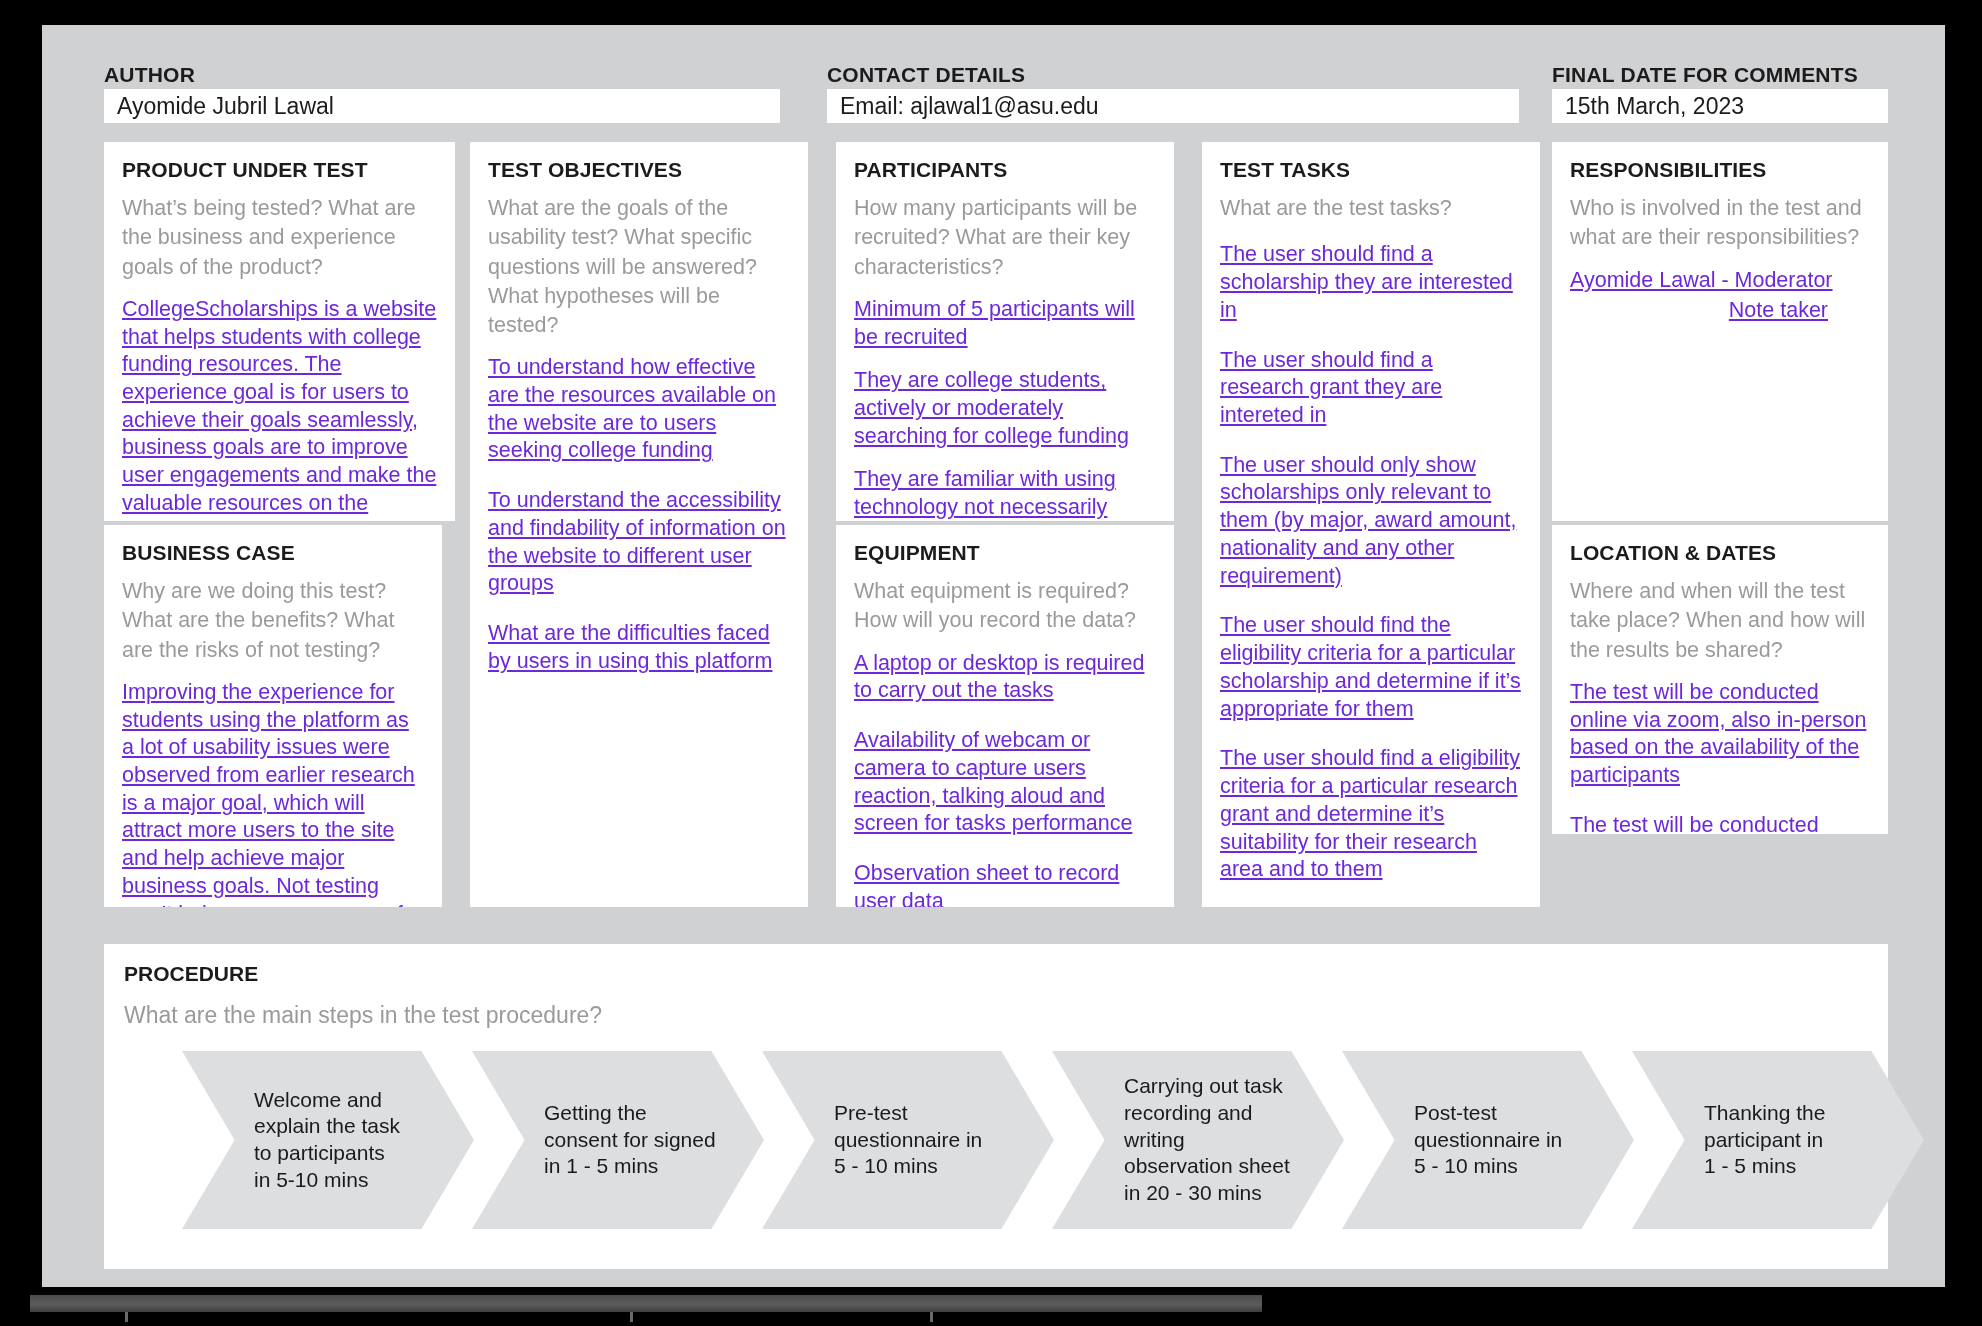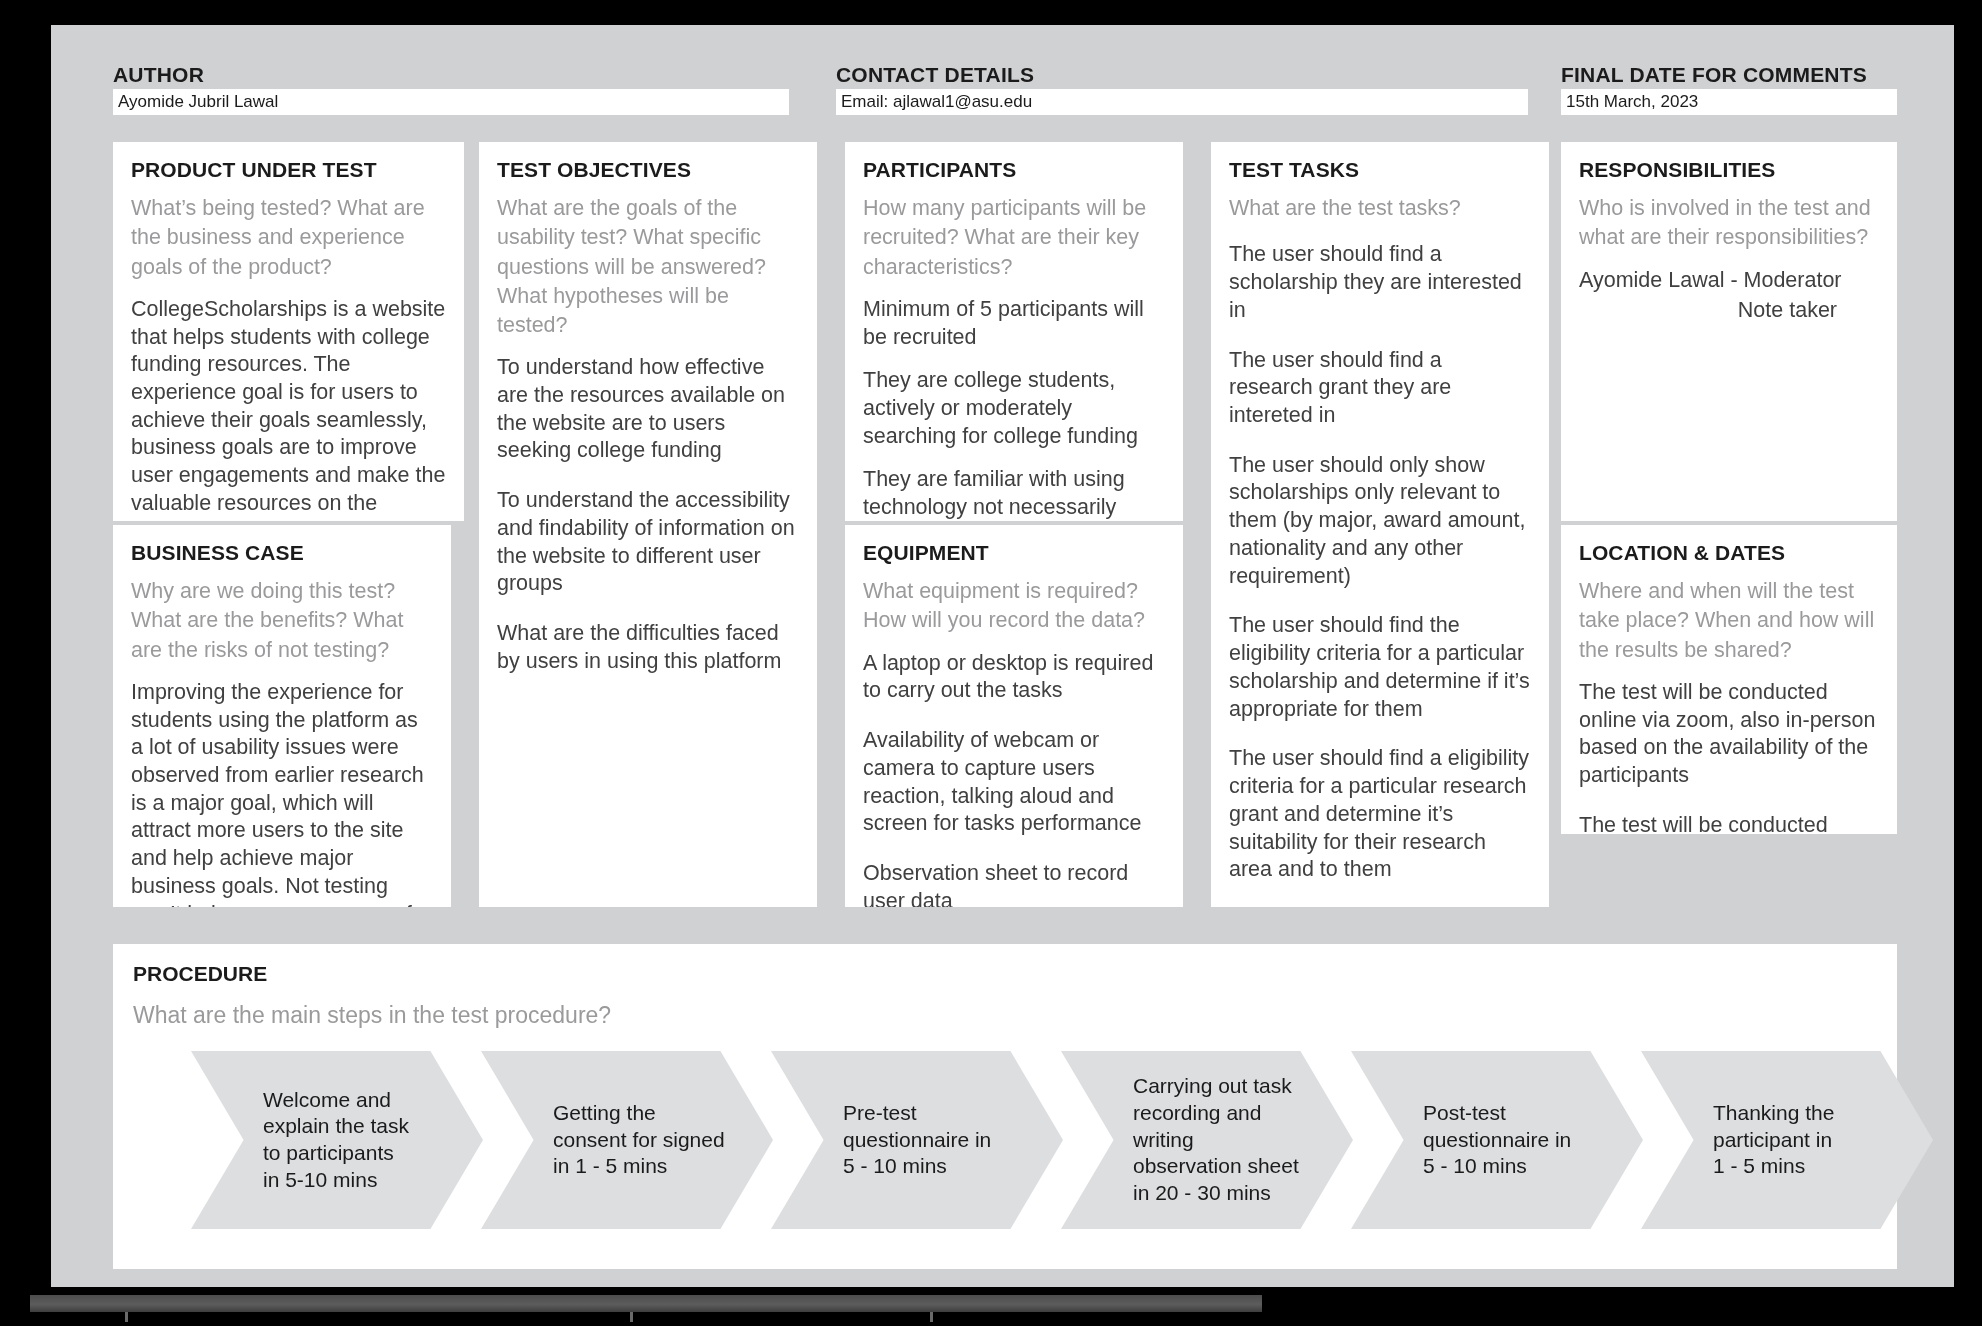--- a/index.html
+++ b/index.html
@@ -15,45 +15,45 @@
   #stage {
     position: relative;
     width: 1982px;
     height: 1326px;
     background: #000000;
   }
 
   
   #canvas {
     position: absolute;
-    left: 51px;
+    left: 42px;
     top: 25px;
     width: 1903px;
     height: 1262px;
     background: #d0d1d3;
   }
 
   
   .hdr-label {
     position: absolute;
     font-size: 21px;
     font-weight: bold;
     letter-spacing: 0.2px;
     color: #1b1b1b;
     white-space: nowrap;
   }
   .hdr-field {
     position: absolute;
     background: #ffffff;
-    height: 26px;
+    height: 34px;
     display: flex;
     align-items: center;
-    padding-left: 5px;
+    padding-left: 13px;
     box-sizing: border-box;
-    font-size: 17px;
+    font-size: 23px;
     color: #1b1b1b;
     white-space: nowrap;
   }
 
   
   .card {
     position: absolute;
     background: #ffffff;
     box-sizing: border-box;
     padding: 16px 18px 14px 18px;
@@ -68,23 +68,24 @@
     line-height: 1.1;
   }
   .card-prompt {
     font-size: 21.5px;
     color: #9a9a9c;
     line-height: 1.36;
     margin: 0 0 14px 0;
   }
   .card-body p {
     font-size: 21.5px;
-    color: #404040;
+    color: #6d28d9;
     line-height: 1.29;
     margin: 0 0 22px 0;
+    text-decoration: underline;
   }
   .card-body p:last-child { margin-bottom: 0; }
   .card-body p.tight { margin-bottom: 0; }
   .resp-line { text-align: left; }
   .resp-line.indent { text-align: right; padding-right: 42px; }
 
   
   #procedure {
     position: absolute;
     background: #ffffff;

